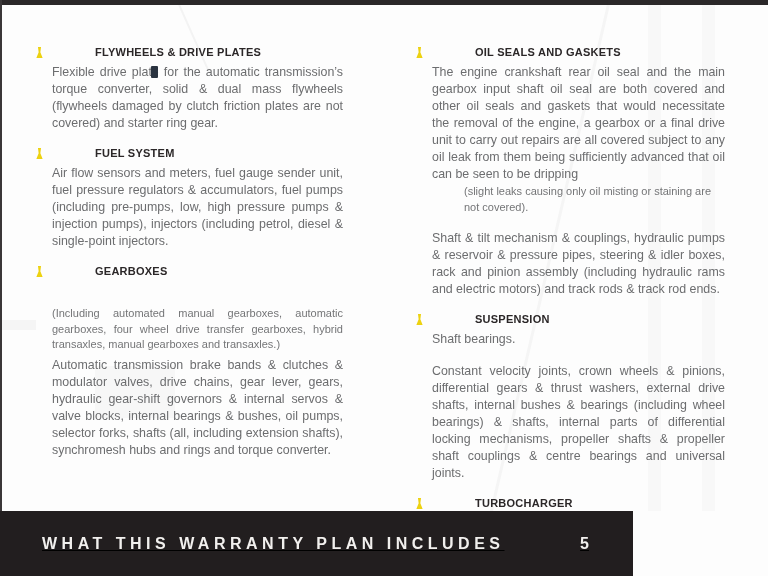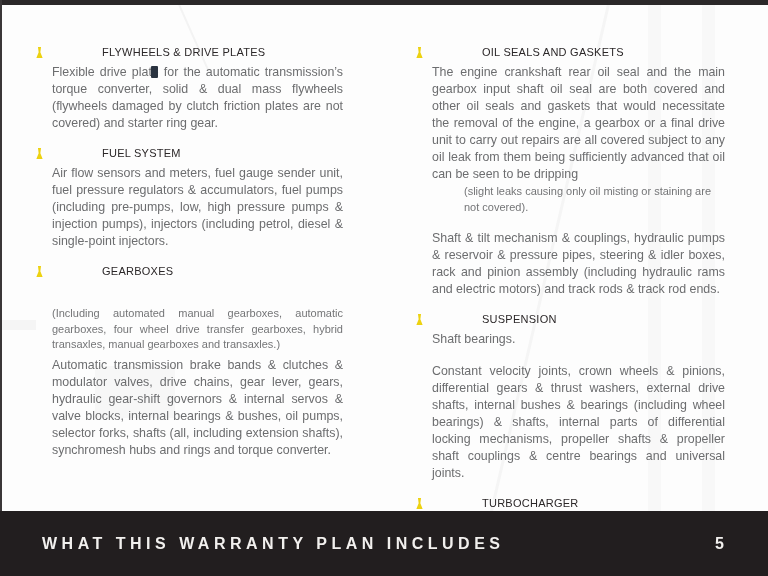--- a/index.html
+++ b/index.html
@@ -31,22 +31,22 @@
   .col-right { left:416px; width:309px; }
 
   .sec { margin-bottom:15px; }
   .sec-head { display:flex; align-items:flex-start; margin-bottom:5px; }
   .jack-icon {
     width:7px; height:11px; margin-top:1px; flex:0 0 7px;
     background:#edd211;
     clip-path:polygon(28% 0, 72% 0, 62% 48%, 95% 100%, 5% 100%, 38% 48%);
   }
   .sec-head h3 {
-    margin-left:16px;
-    font-size:11px; font-weight:normal; color:#2b2728;
+    margin-left:9px;
+    font-size:11px; font-weight:bold; color:#2b2728;
     letter-spacing:0.25px; line-height:13px;padding-left:43px;
   }
   .sec-content { margin-left:16px; }
   .body-p {
     font-size:12.4px; line-height:17px; color:#6c6d6f;
     text-align:justify; text-align-last:left;
   }
   .note-p {
     font-size:11px; line-height:15.5px; color:#747577;
     text-align:justify; text-align-last:left;
@@ -60,22 +60,22 @@
   }
 
   
   .cursor-artifact {
     position:absolute; left:151px; top:66px; width:7px; height:12px;
     background:#2a3340; border-radius:1px;
   }
 
   
   .footer {
-    position:absolute; left:0; bottom:0; width:768px; height:65px;
-    background:#221e1f; display:flex; align-items:center;
+    position:absolute; left:0; bottom:0; width:633px; height:65px;
+    background:#221e1f; display:flex; align-items:center;text-decoration:underline;
   }
   .footer-title {
     margin-left:42px;
     color:#f2f0ee; font-size:16px; font-weight:bold;
     letter-spacing:4.5px; white-space:nowrap;
   }
   .footer-page {
     margin-left:auto; margin-right:44px;
     color:#f2f0ee; font-size:16px; font-weight:bold;
   }

